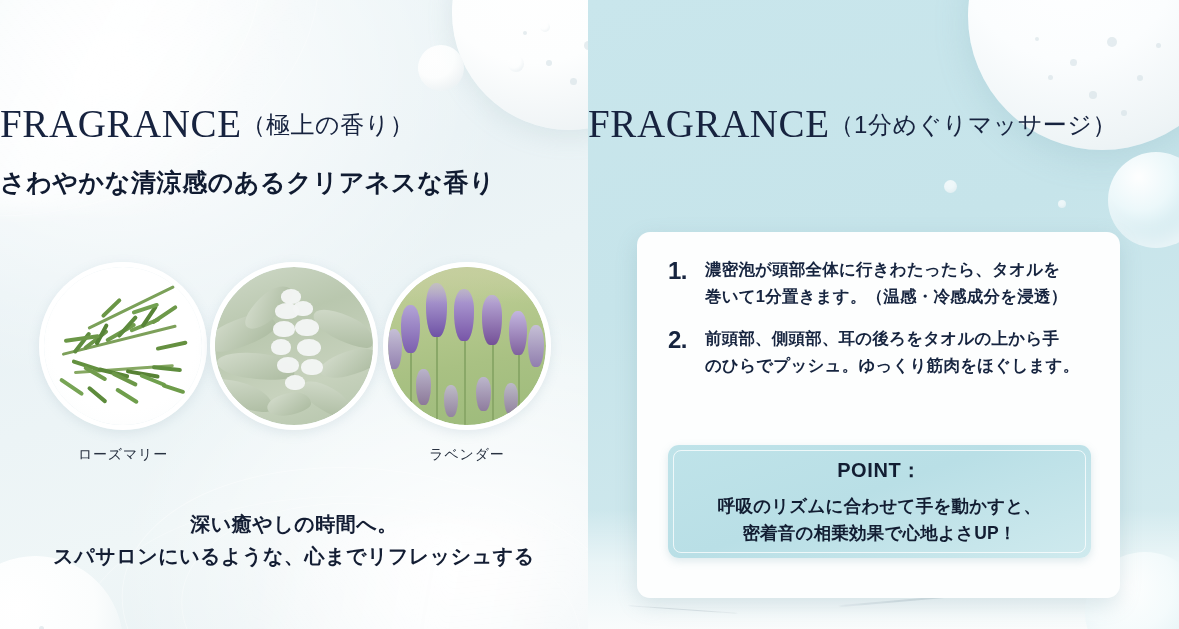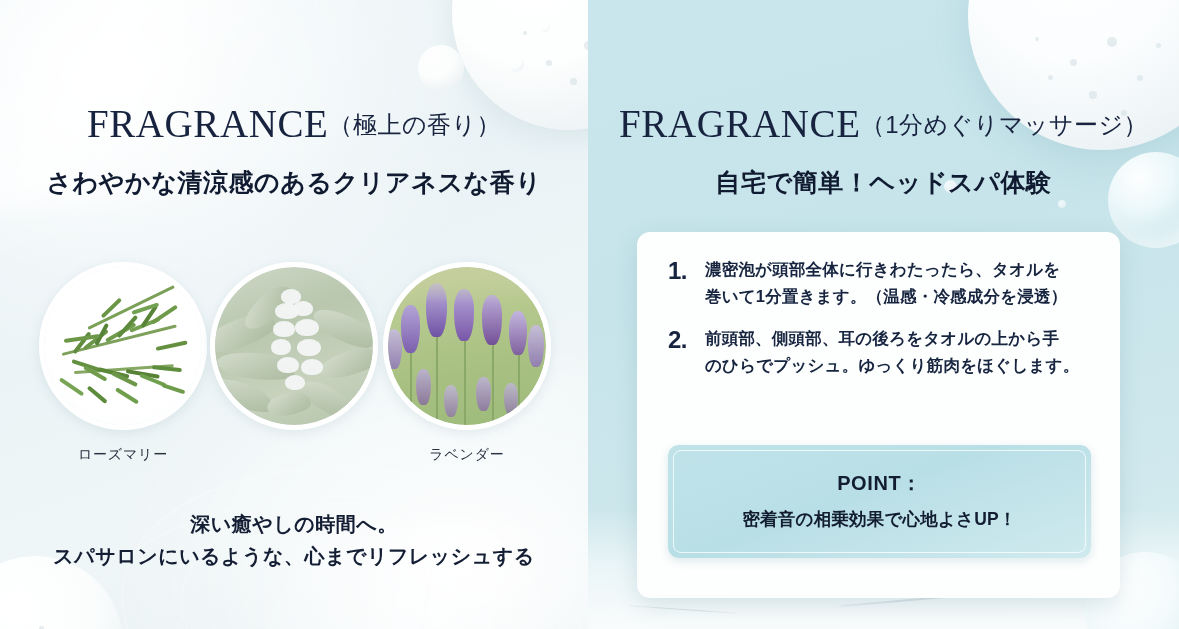--- a/index.html
+++ b/index.html
@@ -85,21 +85,21 @@
     box-shadow:inset -8px -10px 18px rgba(255,255,255,.6);
   }
   .foam-r.gloss2{
     left:497px;top:552px;width:120px;height:120px;
     background:radial-gradient(circle at 34% 28%,rgba(255,255,255,.95) 0%,rgba(244,251,252,.85) 40%,rgba(214,235,240,.7) 75%,rgba(200,228,235,.55) 100%);
   }
   .foam-r.tiny1{left:356px;top:180px;width:13px;height:13px;opacity:.75;}
   .foam-r.tiny2{left:470px;top:200px;width:8px;height:8px;opacity:.7;}
 
   
-  .hdr{position:absolute;text-align:center;}
+  .hdr{position:absolute;text-align:left;}
   .hdr-en{
     font-family:"Liberation Serif","DejaVu Serif",serif;
     font-size:39px;color:#17233f;letter-spacing:.6px;white-space:nowrap;
     display:inline-block;vertical-align:middle;
   }
   .hdr-jp{
     font-size:24px;color:#17233f;white-space:nowrap;
     display:inline-block;vertical-align:middle;letter-spacing:.5px;
   }
   .hdr-sub{
@@ -343,23 +343,20 @@
     <div class="foam-r gloss2"></div>
     <div class="foam-r tiny1"></div>
     <div class="foam-r tiny2"></div>
   </div>
 
   <div class="hdr" id="tech-title">
     <span class="hdr-line">
       <span class="hdr-en">FRAGRANCE</span><span class="hdr-jp">（1分めぐりマッサージ）</span>
     </span>
   </div>
-  <div class="hdr" id="tech-sub">
-    <span class="hdr-sub">自宅で簡単！ヘッドスパ体験</span>
-  </div>
 
   <div class="card">
     <div class="steps">
 
       <div class="step">
         <div class="step-num">1.</div>
         <div class="step-txt">
           <span class="ln">濃密泡が頭部全体に行きわたったら、タオルを</span>
           <span class="ln">巻いて1分置きます。（温感・冷感成分を浸透）</span>
         </div>
@@ -370,18 +367,19 @@
         <div class="step-txt">
           <span class="ln">前頭部、側頭部、耳の後ろをタオルの上から手</span>
           <span class="ln">のひらでプッシュ。ゆっくり筋肉をほぐします。</span>
         </div>
       </div>
     </div>
 
     <div class="point">
       <div class="point-inner">
         <div class="point-title">POINT：</div>
+        <div class="point-line">呼吸のリズムに合わせて手を動かすと、</div>
         <div class="point-line">密着音の相乗効果で心地よさUP！</div>
       </div>
     </div>
   </div>
 
 </div>
 
 </body></html>

